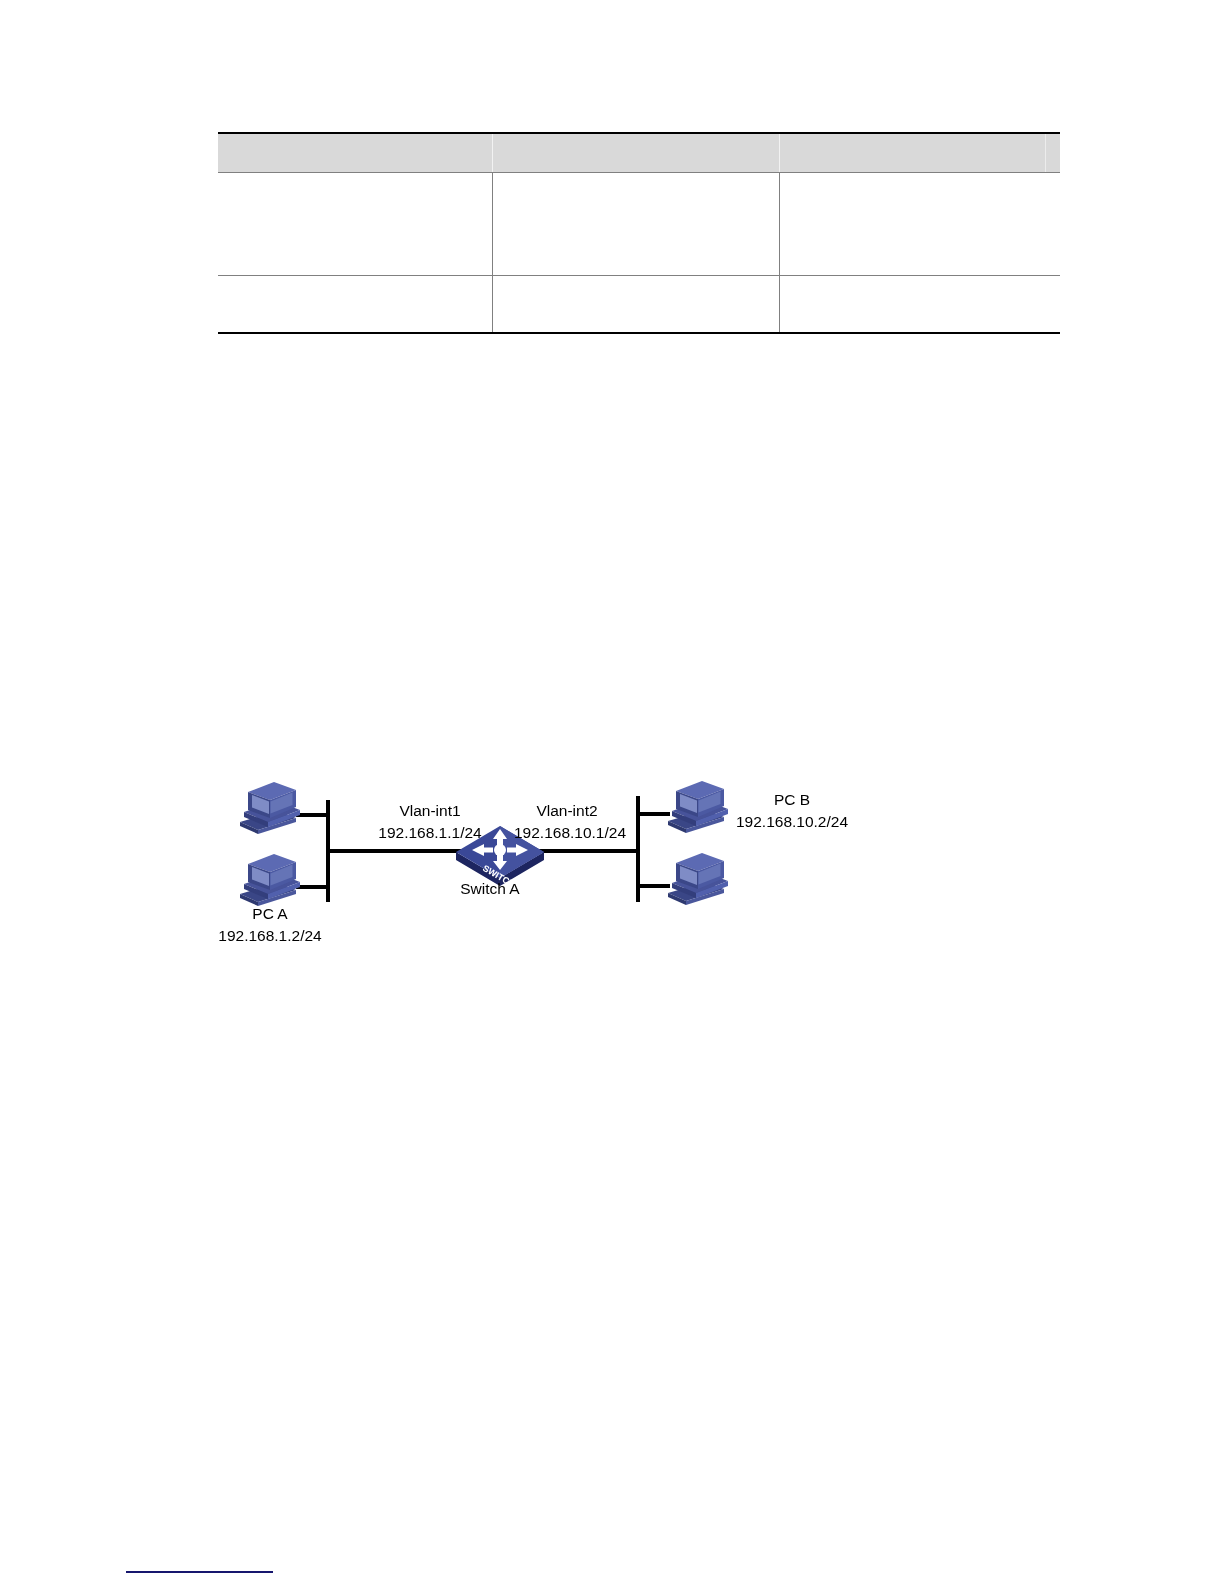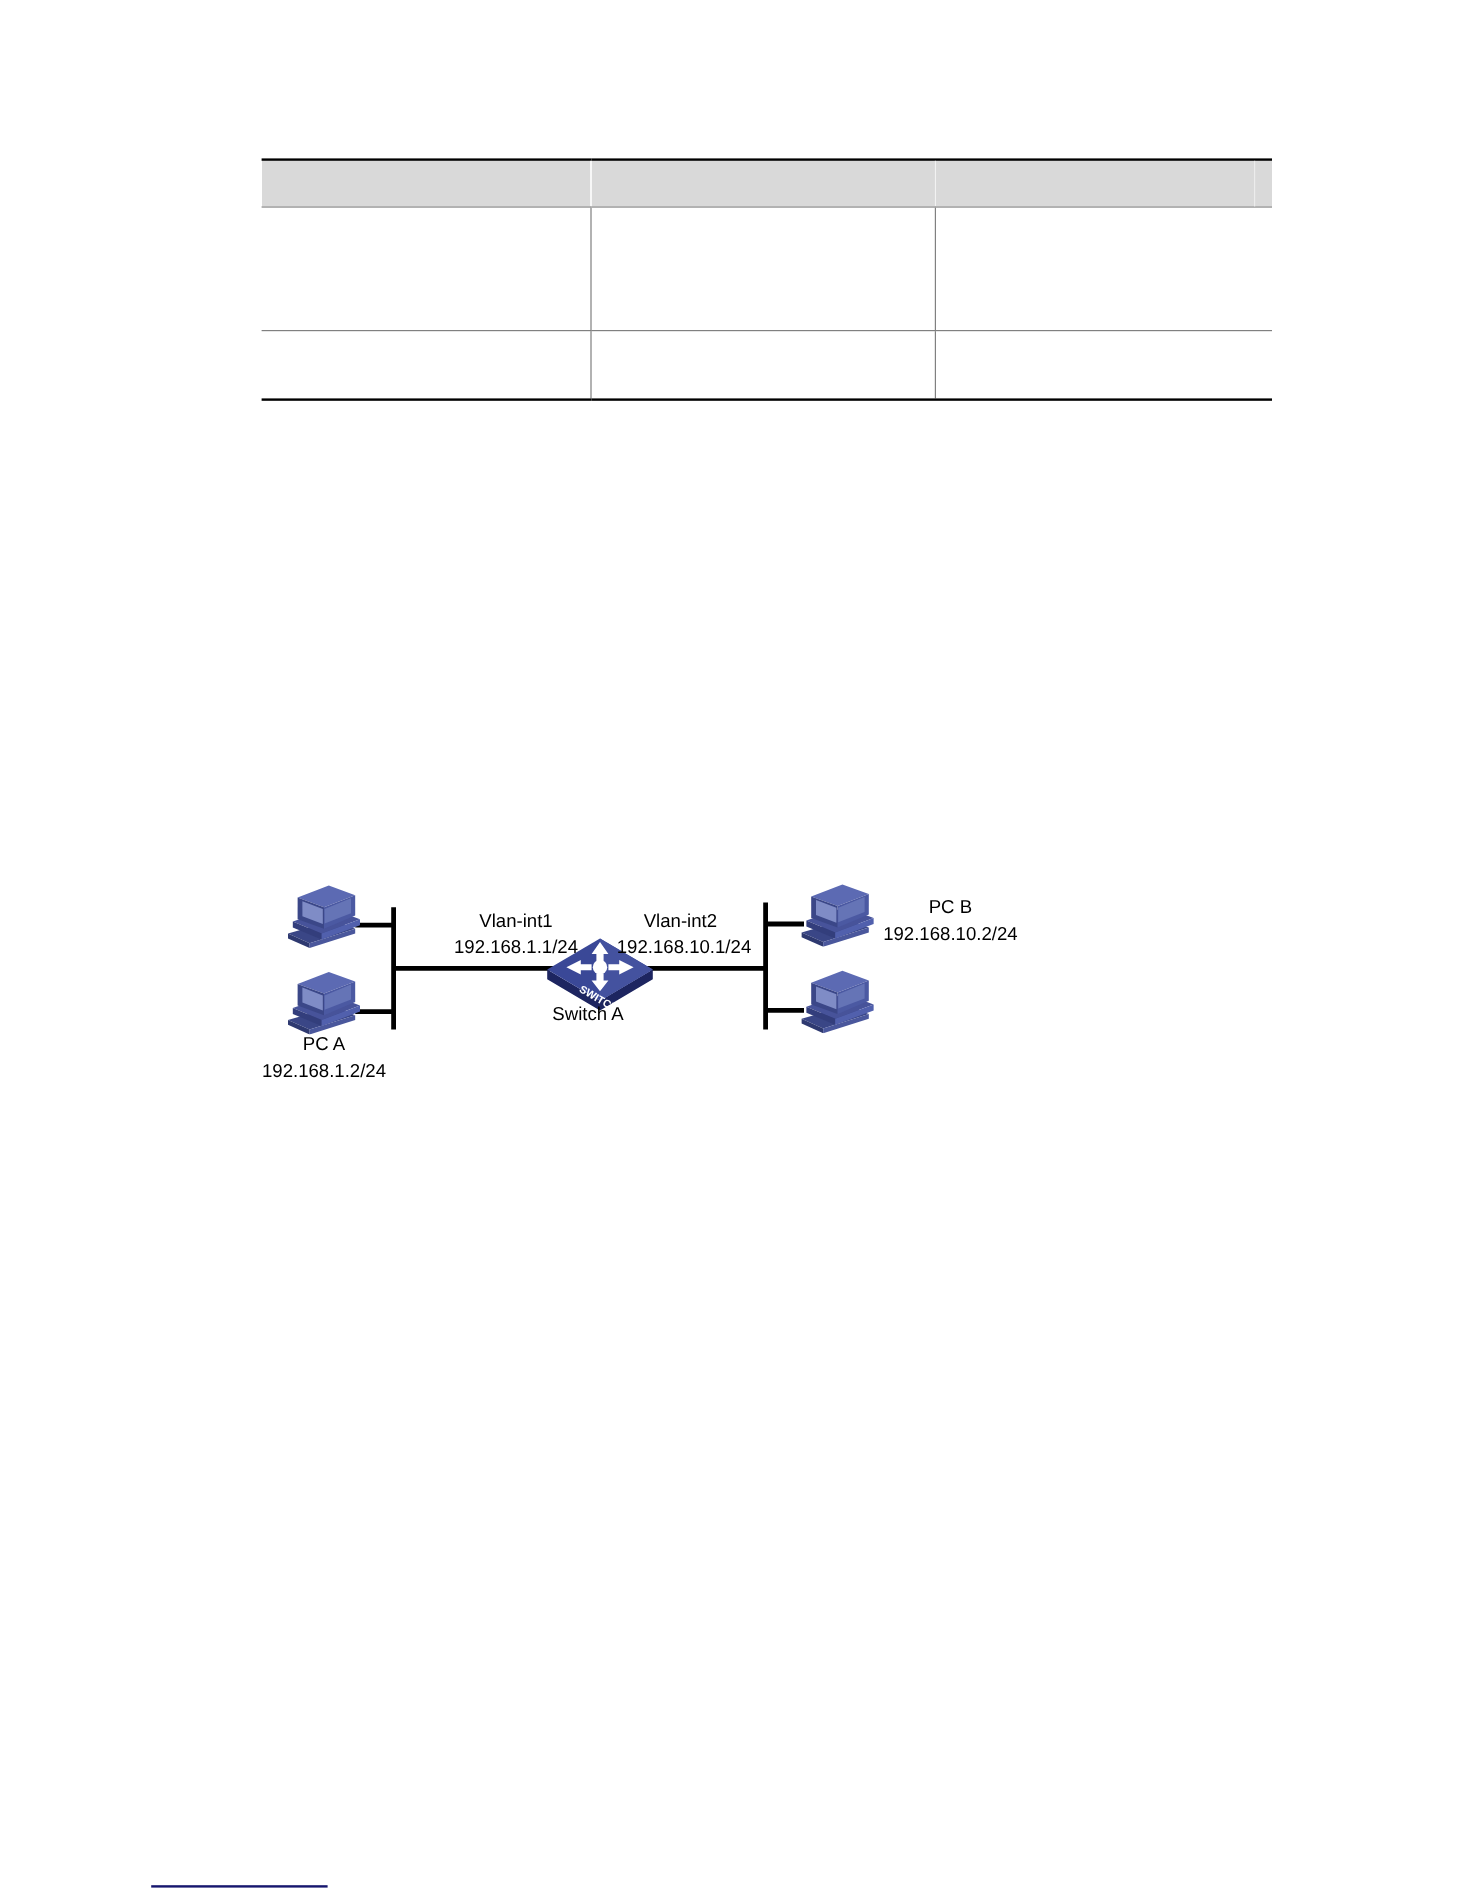--- a/index.html
+++ b/index.html
@@ -73,21 +73,21 @@
   .spec-table tbody tr.row-tall td { height: 90px; }
   .spec-table tbody tr.row-short td { height: 44px; }
   .spec-table tbody tr:last-child td {
     border-bottom: 2px solid #000000;
   }
 
   
   .diagram {
     position: absolute;
     left: 196px;
-    top: 718px;
+    top: 762px;
     width: 700px;
     height: 196px;
   }
   .diagram svg {
     display: block;
   }
   .diag-label {
     font-family: "Liberation Sans", sans-serif;
     fill: #000000;
     font-size: 15.5px;

